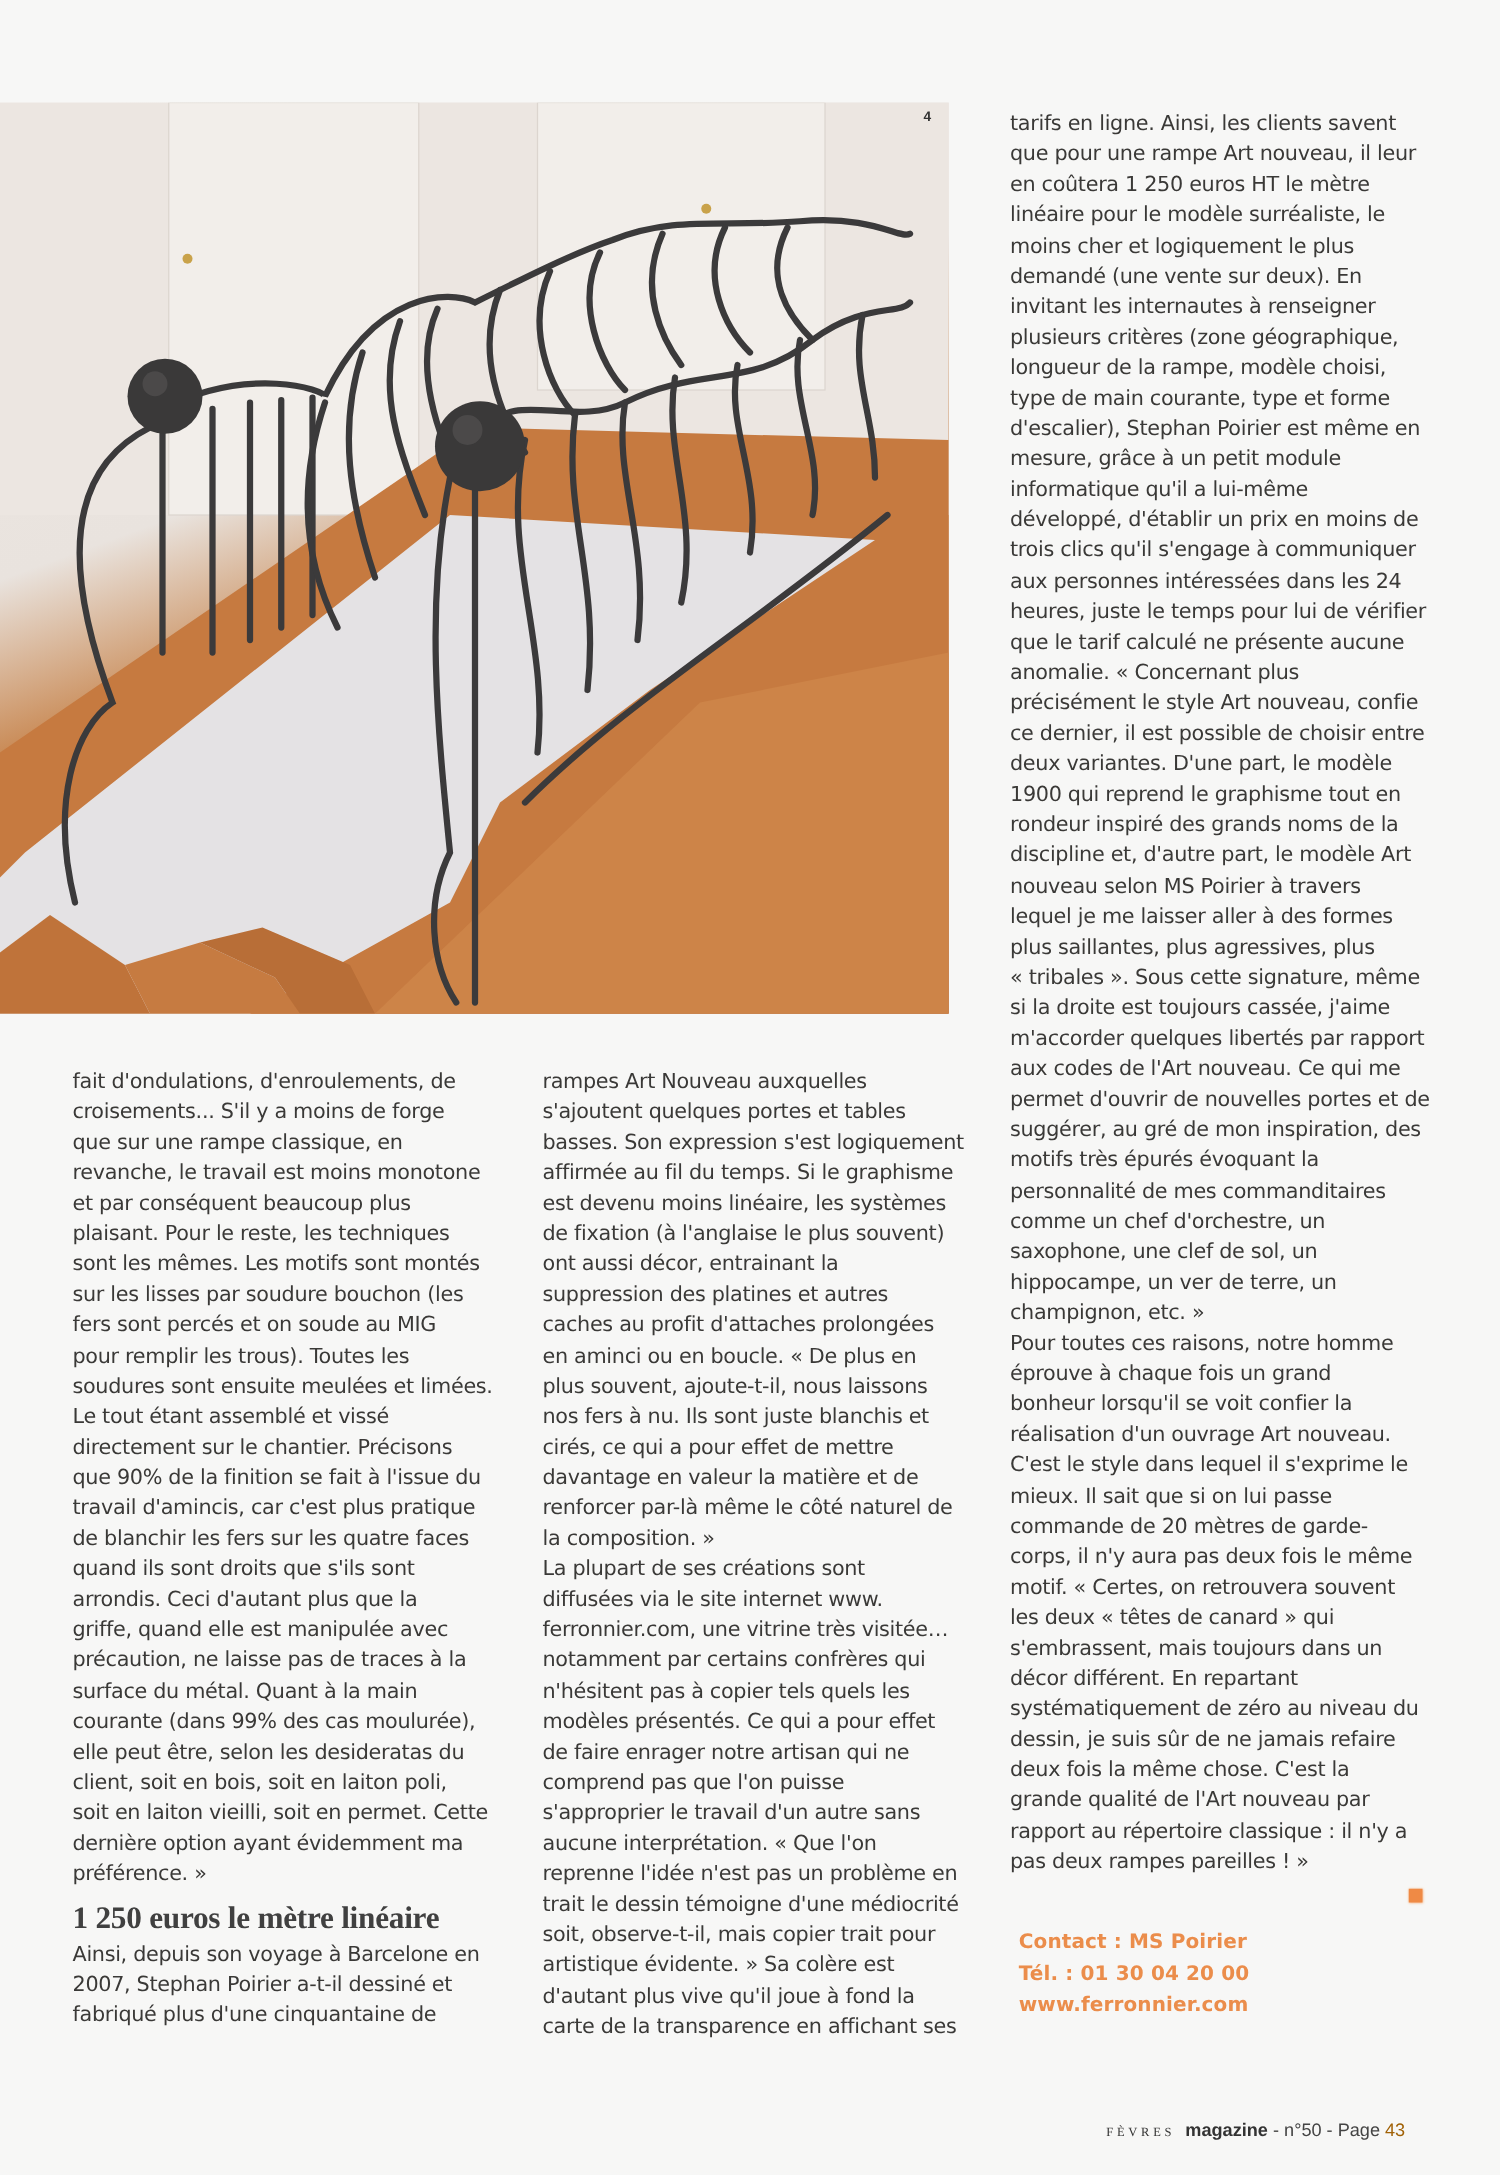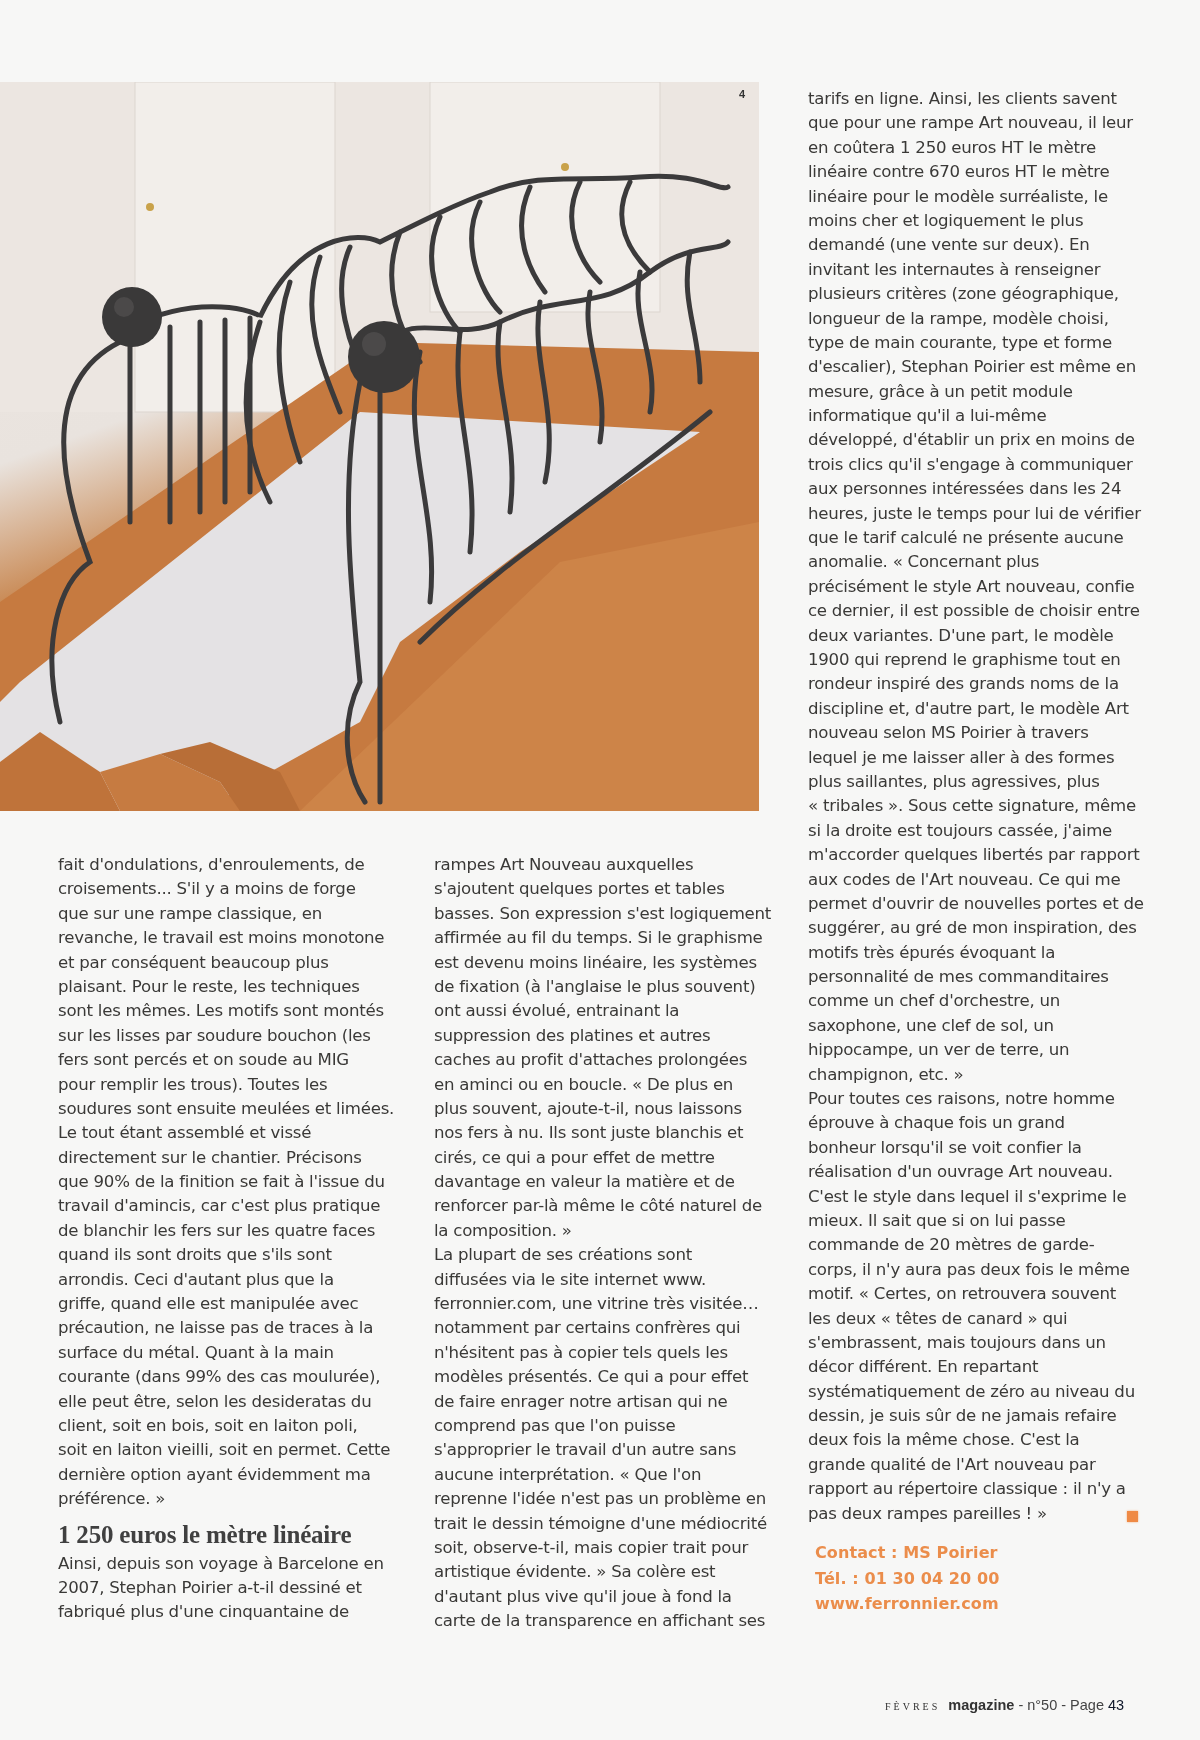--- a/index.html
+++ b/index.html
@@ -47,21 +47,21 @@
   .contact span { display: block; }
   .footer {
     position: absolute; left: 885px; top: 1697px;
     font-family: "Liberation Sans", sans-serif; font-size: 14.5px; color: #444;
     white-space: nowrap;
   }
   .footer .brand {
     font-family: "Liberation Serif", serif; letter-spacing: 3px; font-size: 10px; color: #333;
   }
   .footer .mag { font-weight: bold; color: #333; margin-left: 4px; margin-top: 32px; }
-  .footer .num { color: #0f172a; }
+  .footer .num { color: #a16207; }
 </style>
 </head>
 <body>
 
 <div class="photo">
   <svg width="759" height="729" viewBox="0 0 759 729">
 
     <rect x="0" y="0" width="759" height="330" fill="#ece6e1"></rect>
     <rect x="135" y="0" width="200" height="330" fill="#f2eeea" stroke="#dcd5cf"></rect>
     <rect x="430" y="0" width="230" height="230" fill="#f2eeea" stroke="#dcd5cf"></rect>
@@ -139,21 +139,21 @@
 </div>
 
 <div class="col col-mid">
   <div id="mid-lines">
       <span class="line">rampes Art Nouveau auxquelles</span>
       <span class="line">s'ajoutent quelques portes et tables</span>
       <span class="line">basses. Son expression s'est logiquement</span>
       <span class="line">affirmée au fil du temps. Si le graphisme</span>
       <span class="line">est devenu moins linéaire, les systèmes</span>
       <span class="line">de fixation (à l'anglaise le plus souvent)</span>
-      <span class="line">ont aussi évolué, entrainant la</span>
+      <span class="line">ont aussi décor, entrainant la</span>
       <span class="line">suppression des platines et autres</span>
       <span class="line">caches au profit d'attaches prolongées</span>
       <span class="line">en aminci ou en boucle. « De plus en</span>
       <span class="line">plus souvent, ajoute-t-il, nous laissons</span>
       <span class="line">nos fers à nu. Ils sont juste blanchis et</span>
       <span class="line">cirés, ce qui a pour effet de mettre</span>
       <span class="line">davantage en valeur la matière et de</span>
       <span class="line">renforcer par-là même le côté naturel de</span>
       <span class="line">la composition. »</span>
       <span class="line">La plupart de ses créations sont</span>
@@ -173,21 +173,20 @@
       <span class="line">d'autant plus vive qu'il joue à fond la</span>
       <span class="line">carte de la transparence en affichant ses</span>
     </div>
 </div>
 
 <div class="col col-right">
   <div id="right-lines">
       <span class="line">tarifs en ligne. Ainsi, les clients savent</span>
       <span class="line">que pour une rampe Art nouveau, il leur</span>
       <span class="line">en coûtera 1 250 euros HT le mètre</span>
-      <span class="line">linéaire contre 670 euros HT le mètre</span>
       <span class="line">linéaire pour le modèle surréaliste, le</span>
       <span class="line">moins cher et logiquement le plus</span>
       <span class="line">demandé (une vente sur deux). En</span>
       <span class="line">invitant les internautes à renseigner</span>
       <span class="line">plusieurs critères (zone géographique,</span>
       <span class="line">longueur de la rampe, modèle choisi,</span>
       <span class="line">type de main courante, type et forme</span>
       <span class="line">d'escalier), Stephan Poirier est même en</span>
       <span class="line">mesure, grâce à un petit module</span>
       <span class="line">informatique qu'il a lui-même</span>

